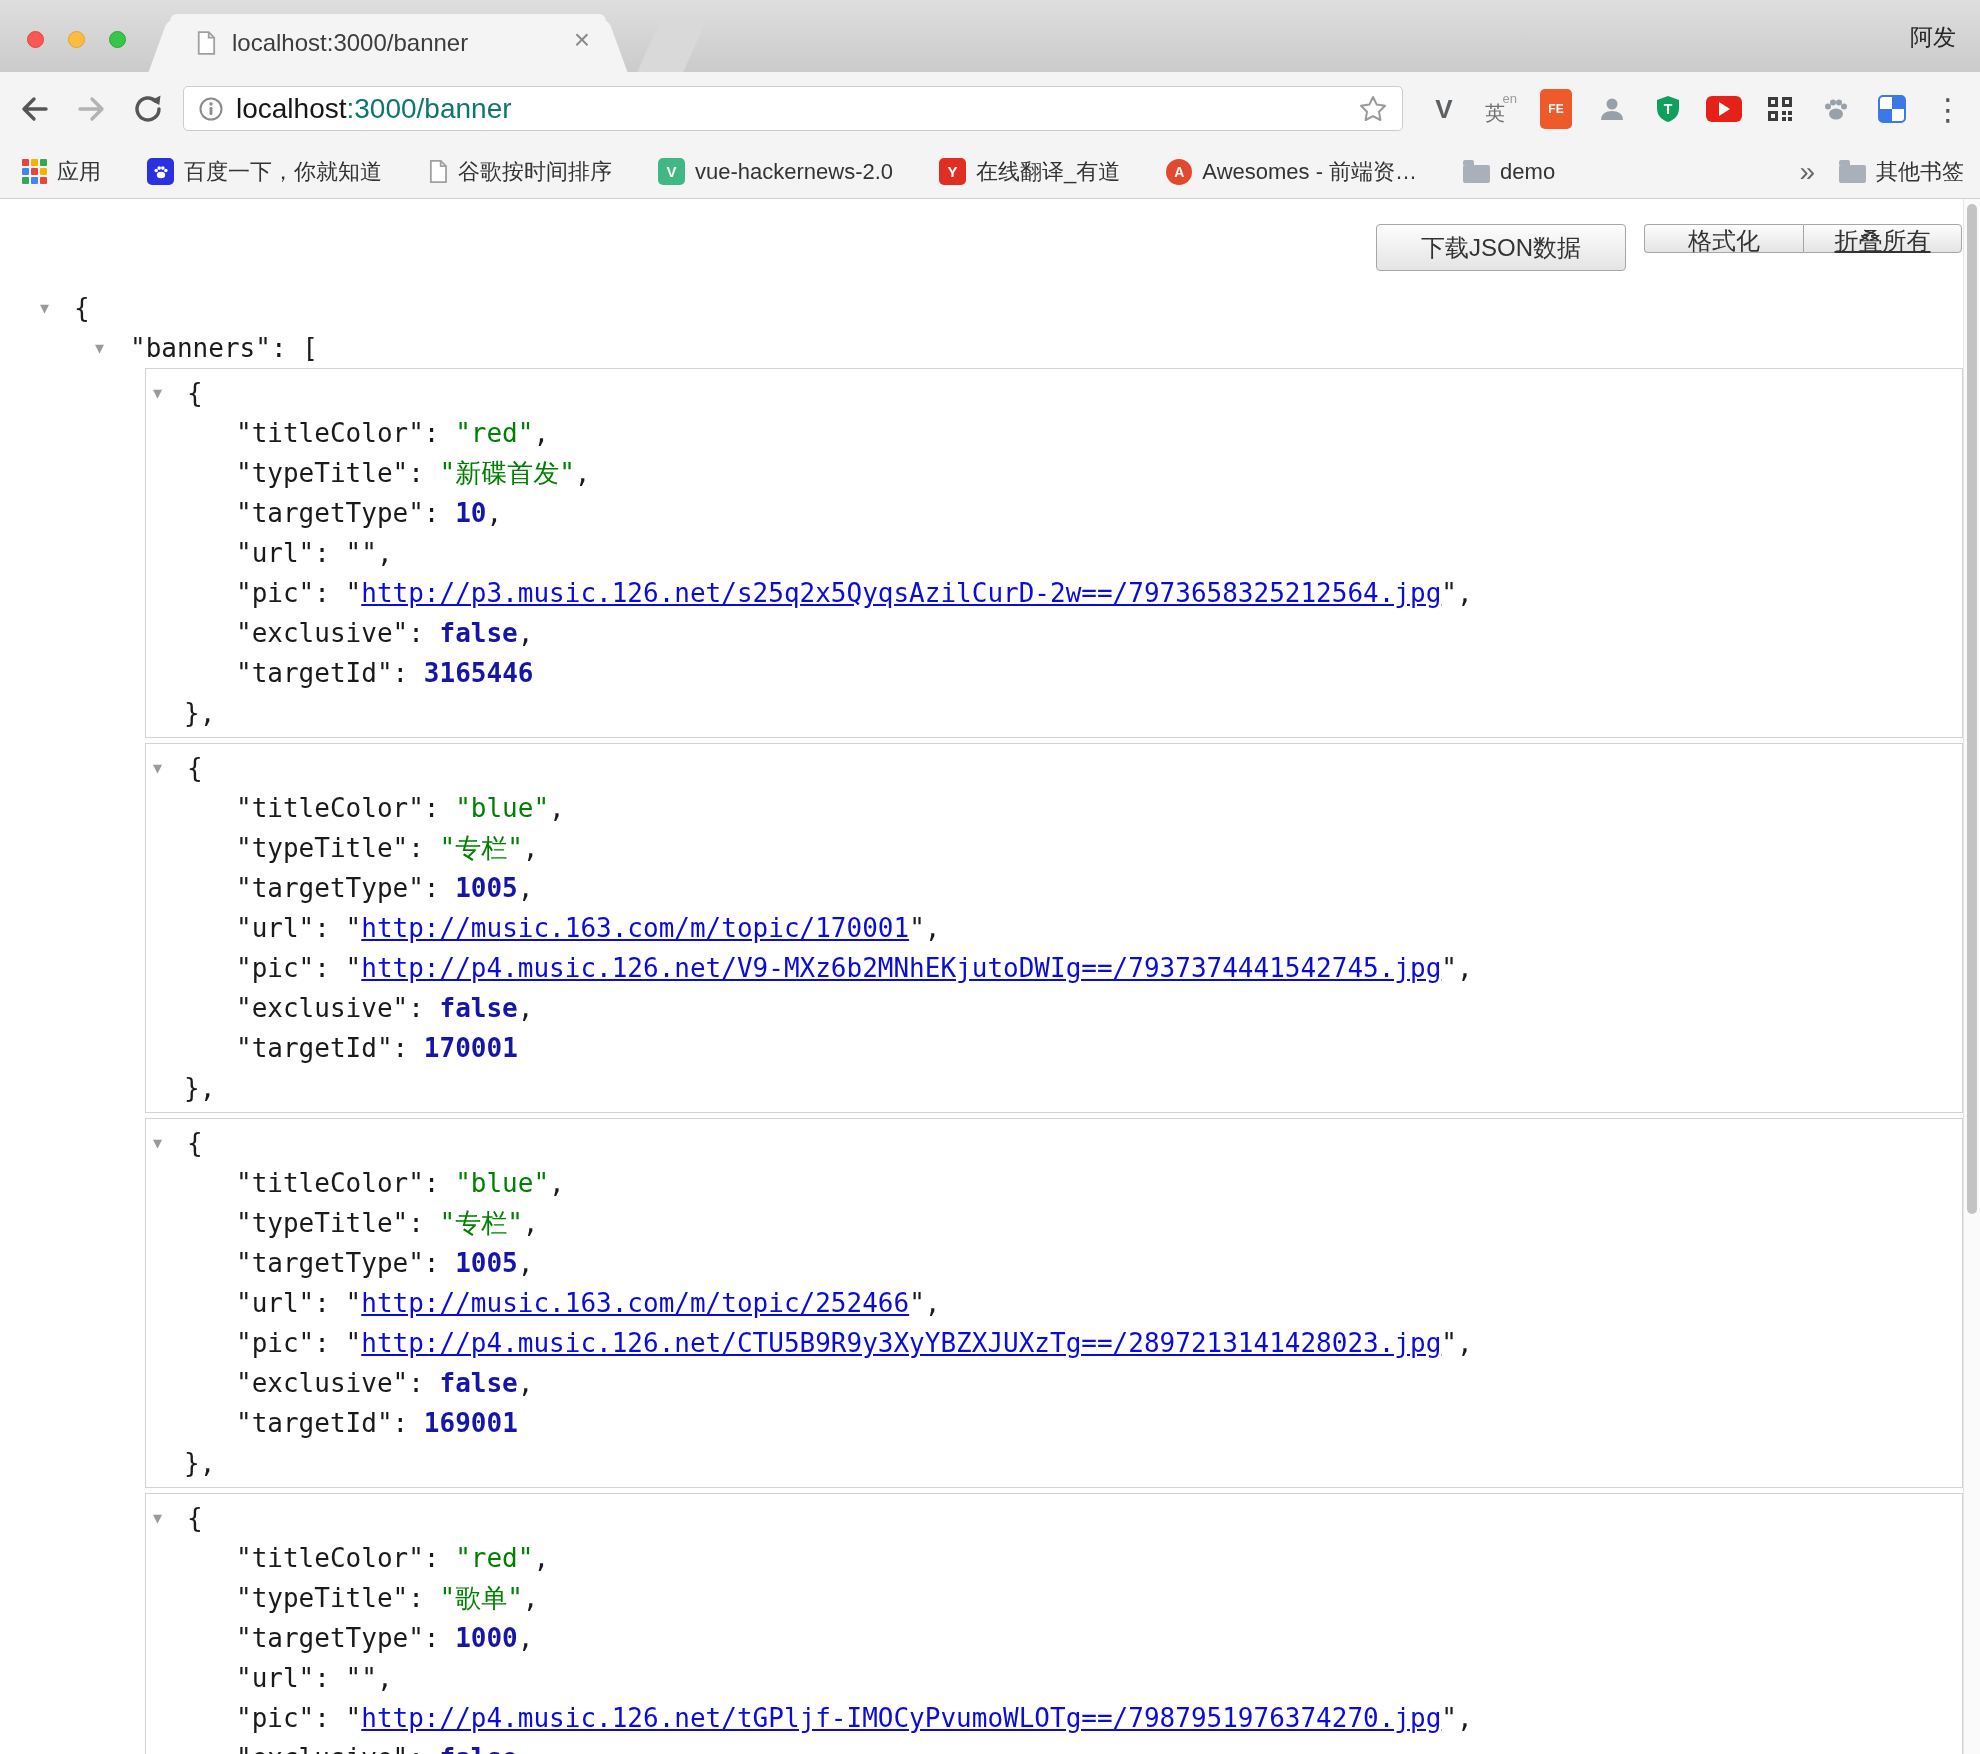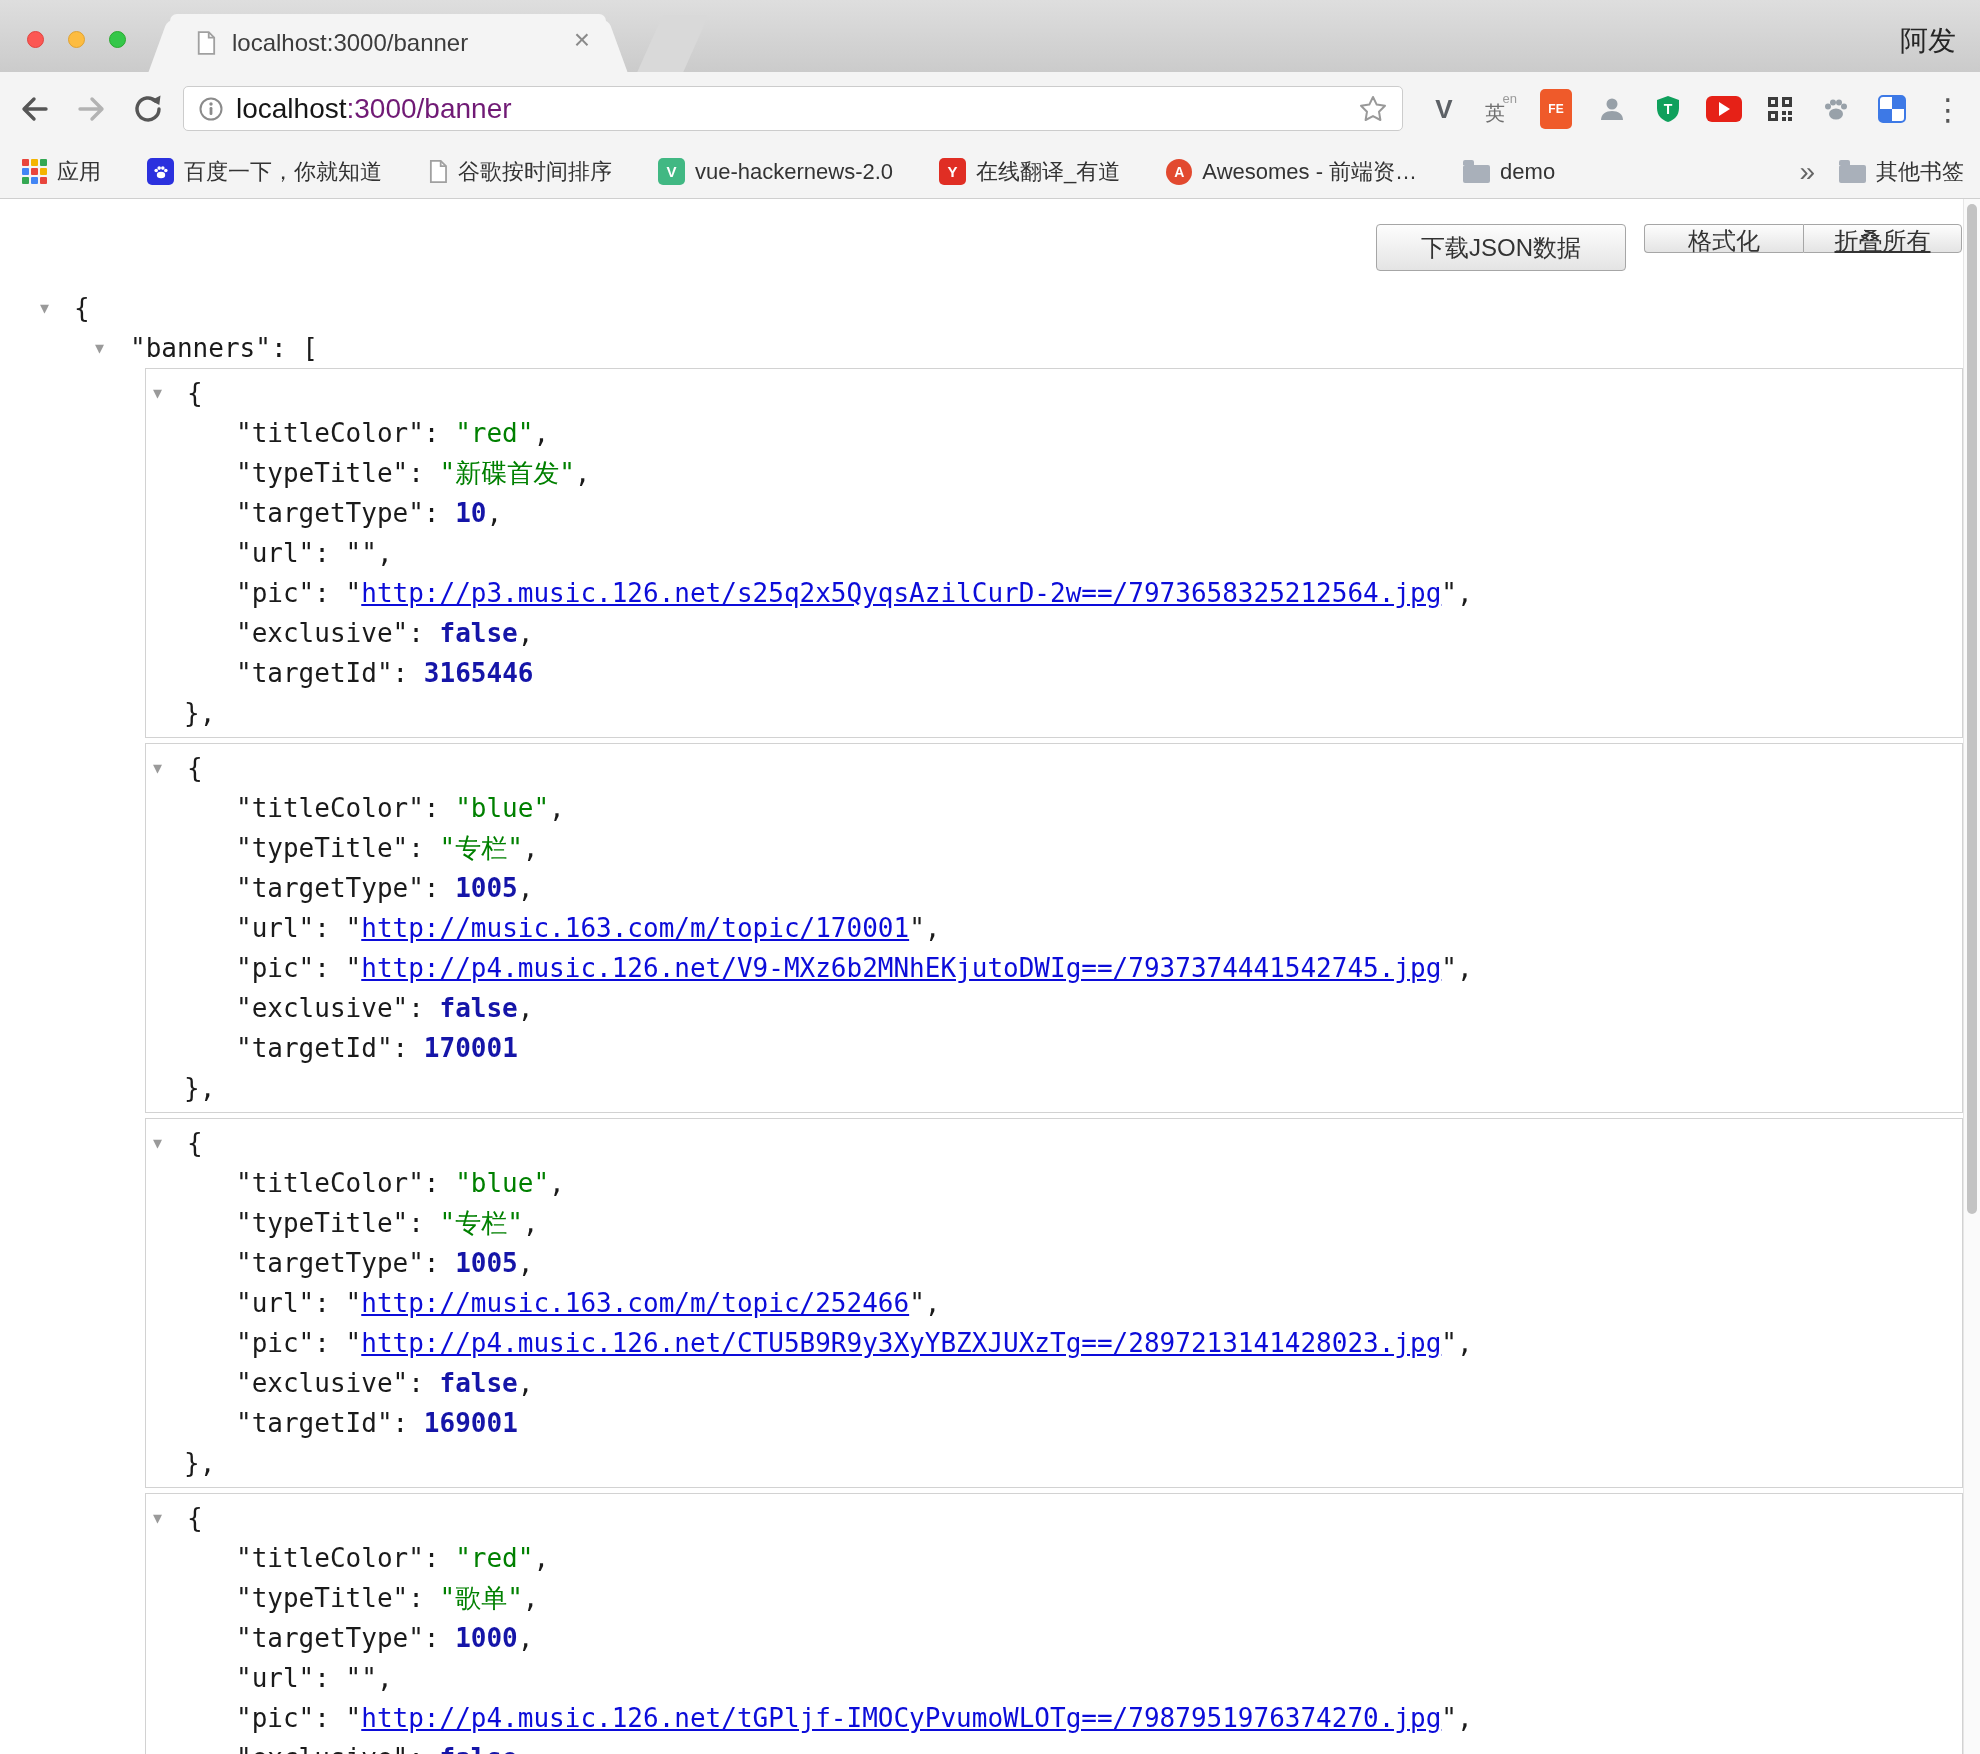--- a/index.html
+++ b/index.html
@@ -14,30 +14,30 @@
   .light.yellow{background:#fdbc40;border:1px solid #dfa233;}
   .light.green{background:#34c749;border:1px solid #2aa92f;}
   .tab{position:absolute;left:170px;top:14px;width:436px;height:58px;background:#f4f4f4;border-radius:7px 7px 0 0;}
   .tab::before,.tab::after{content:"";position:absolute;bottom:0;width:26px;height:52px;background:#f4f4f4;}
   .tab::before{left:-12px;transform:skewX(-20deg);border-radius:6px 0 0 0;}
   .tab::after{right:-12px;transform:skewX(20deg);border-radius:0 6px 0 0;}
   .tab-fav{position:absolute;left:26px;top:16px;}
   .tab-title{position:absolute;left:62px;top:15px;font-size:24px;color:#3d3d3d;white-space:nowrap;}
   .tab-close{position:absolute;right:16px;top:12px;font-size:28px;color:#8a8a8a;line-height:1;}
   .newtab{position:absolute;left:650px;top:15px;width:46px;height:57px;background:#d9d9d9;transform:skewX(-24deg);border-radius:4px 4px 0 0;}
-  .profile{position:absolute;right:24px;top:22px;font-size:28px;color:#262626;}
+  .profile{position:absolute;right:24px;top:22px;font-size:23px;color:#262626;}
 
   
   .navbar{position:relative;height:73px;background:#f4f4f4;}
   .navbtn{position:absolute;top:16px;width:42px;height:42px;display:flex;align-items:center;justify-content:center;}
   .nb-back{left:14px;} .nb-fwd{left:70px;} .nb-reload{left:127px;}
   .omnibox{position:absolute;left:183px;top:14px;width:1220px;height:45px;background:#fff;border:1px solid #ccc;border-radius:5px;display:flex;align-items:center;padding:0 14px;}
   .url-text{font-size:28px;margin-left:12px;white-space:nowrap;}
   .url-host{color:#161616;}
-  .url-rest{color:#701a75;}
+  .url-rest{color:#0f766e;}
   .omni-star{margin-left:auto;display:flex;}
   .extrow{position:absolute;right:12px;top:15px;height:44px;display:flex;align-items:center;gap:16px;}
   .ext{width:40px;height:40px;display:flex;align-items:center;justify-content:center;}
   .ext-letter{font-size:26px;font-weight:bold;color:#5d6166;}
   .ext-fe{width:32px;height:40px;border-radius:5px;background:#ef5a2a;color:#fff;font-size:12px;font-weight:bold;display:flex;align-items:center;justify-content:center;}
   .ext-yt{width:36px;height:26px;border-radius:6px;background:#e62117;display:flex;align-items:center;justify-content:center;}
   .ext-yt i{display:block;width:0;height:0;border-left:11px solid #fff;border-top:7px solid transparent;border-bottom:7px solid transparent;}
   .ext-omega{width:28px;height:28px;border-radius:5px;border:2px solid #3d79e6;background:conic-gradient(#3d79e6 0 25%,#fff 25% 50%,#3d79e6 50% 75%,#fff 75%);}
   .ext-tr{position:relative;width:34px;height:36px;}
   .ext-tr .cn{position:absolute;left:2px;bottom:0;font-size:20px;color:#6f6f6f;}

